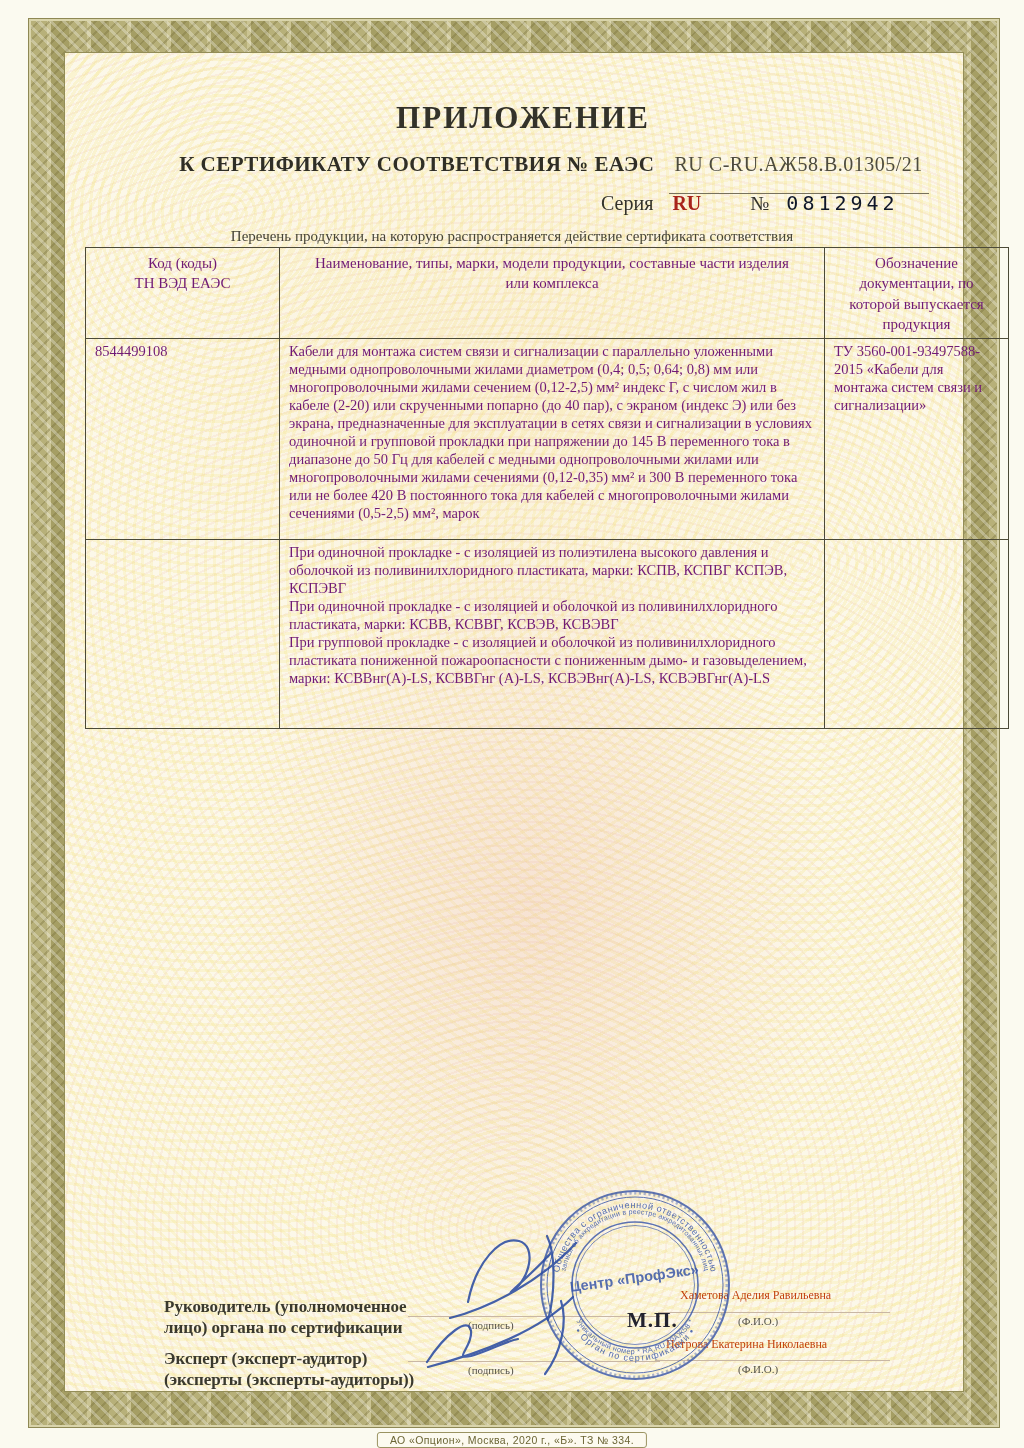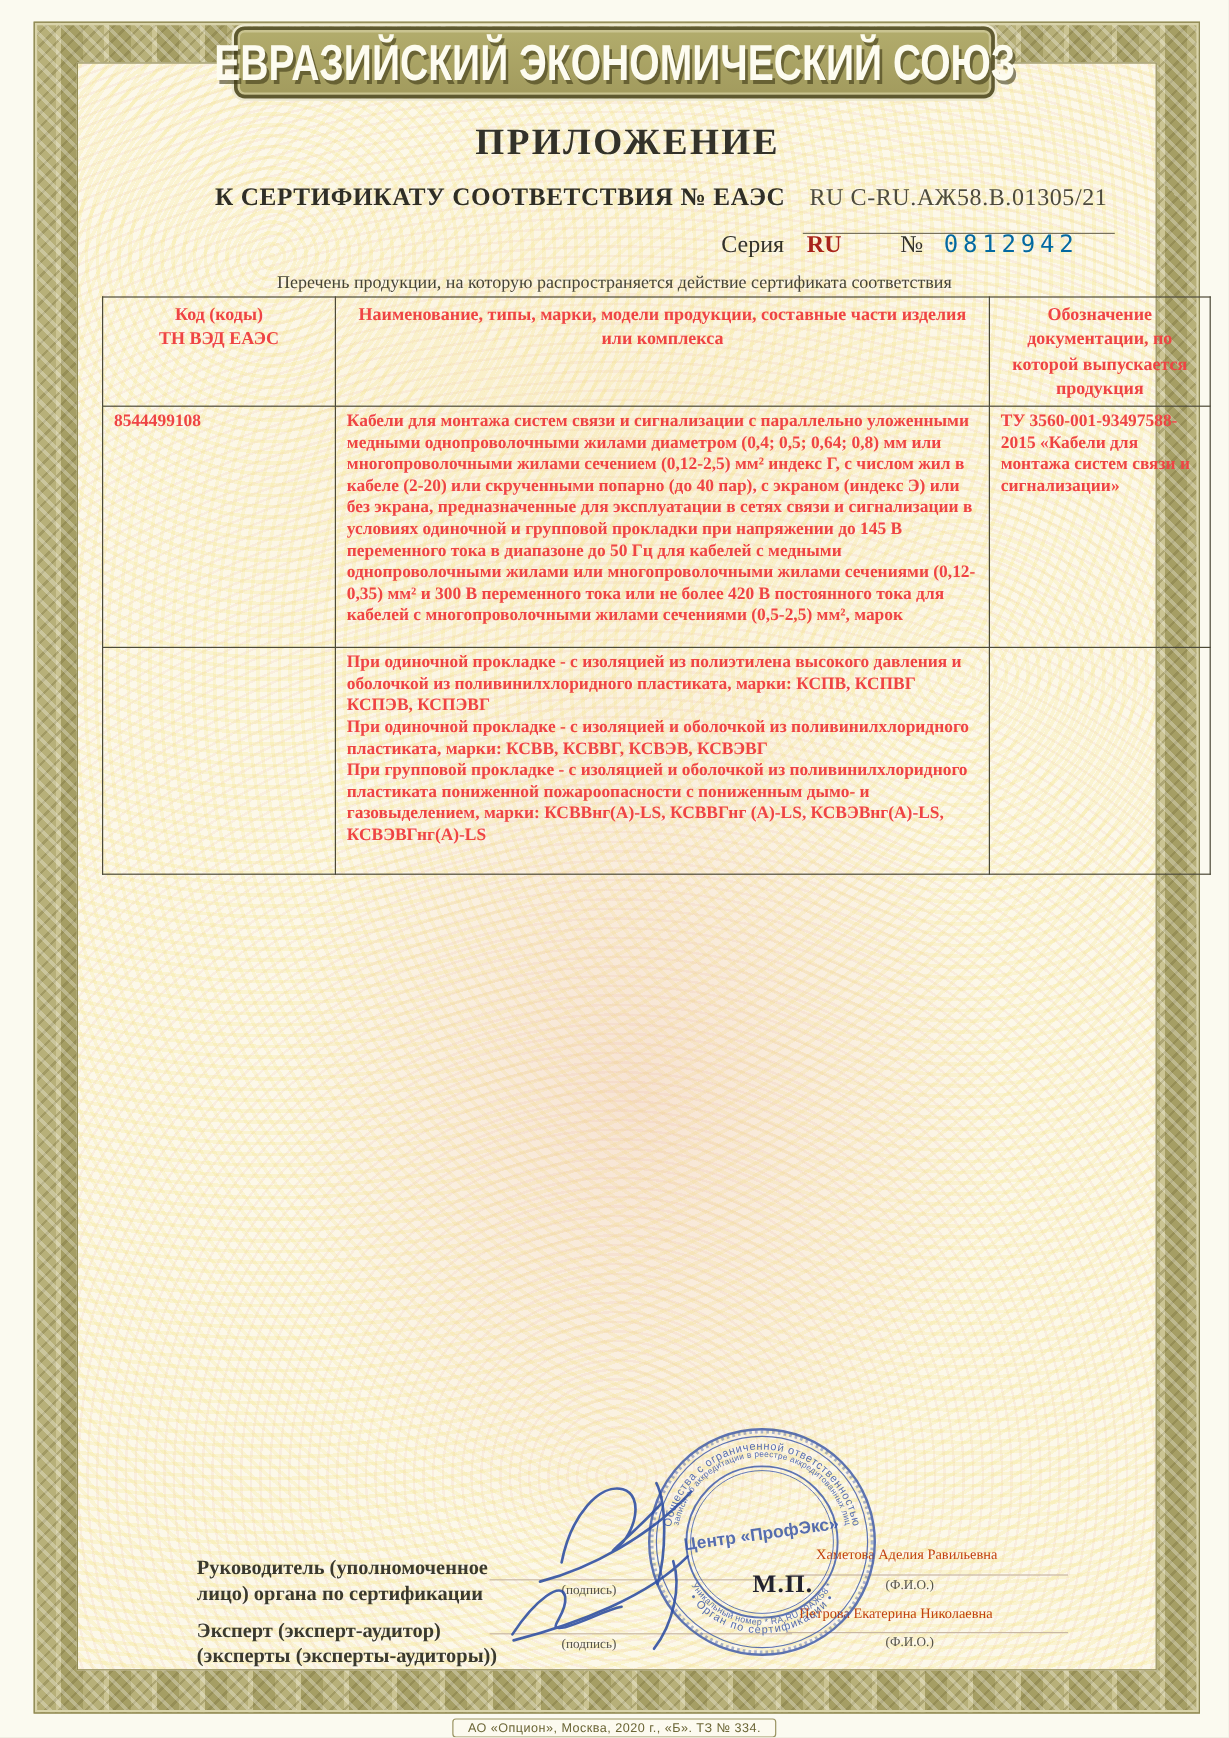--- a/index.html
+++ b/index.html
@@ -66,37 +66,36 @@
   .cert-number{
     font-size:20px;color:#4d4b3e;margin-left:14px;letter-spacing:.5px;
     border-bottom:1px solid #77715c;padding:0 6px 18px 6px;
   }
   .series-row{position:absolute;top:191px;left:601px;white-space:nowrap;font-size:20px;}
   .series-label{color:#33322a;}
   .series-value{color:#a8231a;font-weight:700;margin-left:14px;}
   .number-sign{color:#33322a;margin-left:44px;}
   .number-value{
     font-family:"DejaVu Sans Mono","Liberation Mono",monospace;
-    color:#0369a1;font-size:20px;letter-spacing:4px;margin-left:12px;text-align:right;
+    color:#0f172a;font-size:20px;letter-spacing:4px;margin-left:12px;text-align:right;
   }
   
   .table-caption{
     position:absolute;top:228px;left:0;right:0;text-align:center;
     font-size:15px;color:#464437;
   }
   table.products{
     position:absolute;left:85px;top:247px;width:866px;
     border-collapse:collapse;table-layout:fixed;
   }
   table.products td{
     border:1px solid #4c4a38;
     vertical-align:top;
-    font-size:14.5px;line-height:1.24;color:#ef4444;
+    font-size:14.5px;line-height:1.24;color:#701a75;
     padding:4px 9px 4px 9px;
-    font-weight:bold;
   }
   td.c-code{width:175px;}
   td.c-name{width:526px;}
   td.c-doc{width:165px;line-height:1.5;}
   tr.hdr td{
     text-align:center;font-size:15px;line-height:1.35;
     white-space:pre-line;vertical-align:top;padding-top:5px;
     height:62px;
   }
   tr.r1 td{height:192px;}
@@ -144,23 +143,20 @@
   }
 </style>
 </head>
 <body>
 
 <div class="page">
 
   <div class="frame"></div>
   <div class="content"></div>
 
-  <div class="banner">
-    <div class="banner-text">ЕВРАЗИЙСКИЙ ЭКОНОМИЧЕСКИЙ СОЮЗ</div>
-  </div>
 
   <div class="doc-title">ПРИЛОЖЕНИЕ</div>
 
   <div class="cert-row">
     <span class="cert-label">К СЕРТИФИКАТУ СООТВЕТСТВИЯ № ЕАЭС</span><span class="cert-number">RU C-RU.АЖ58.В.01305/21</span>
   </div>
 
   <div class="series-row">
     <span class="series-label">Серия</span>
     <span class="series-value">RU</span>

